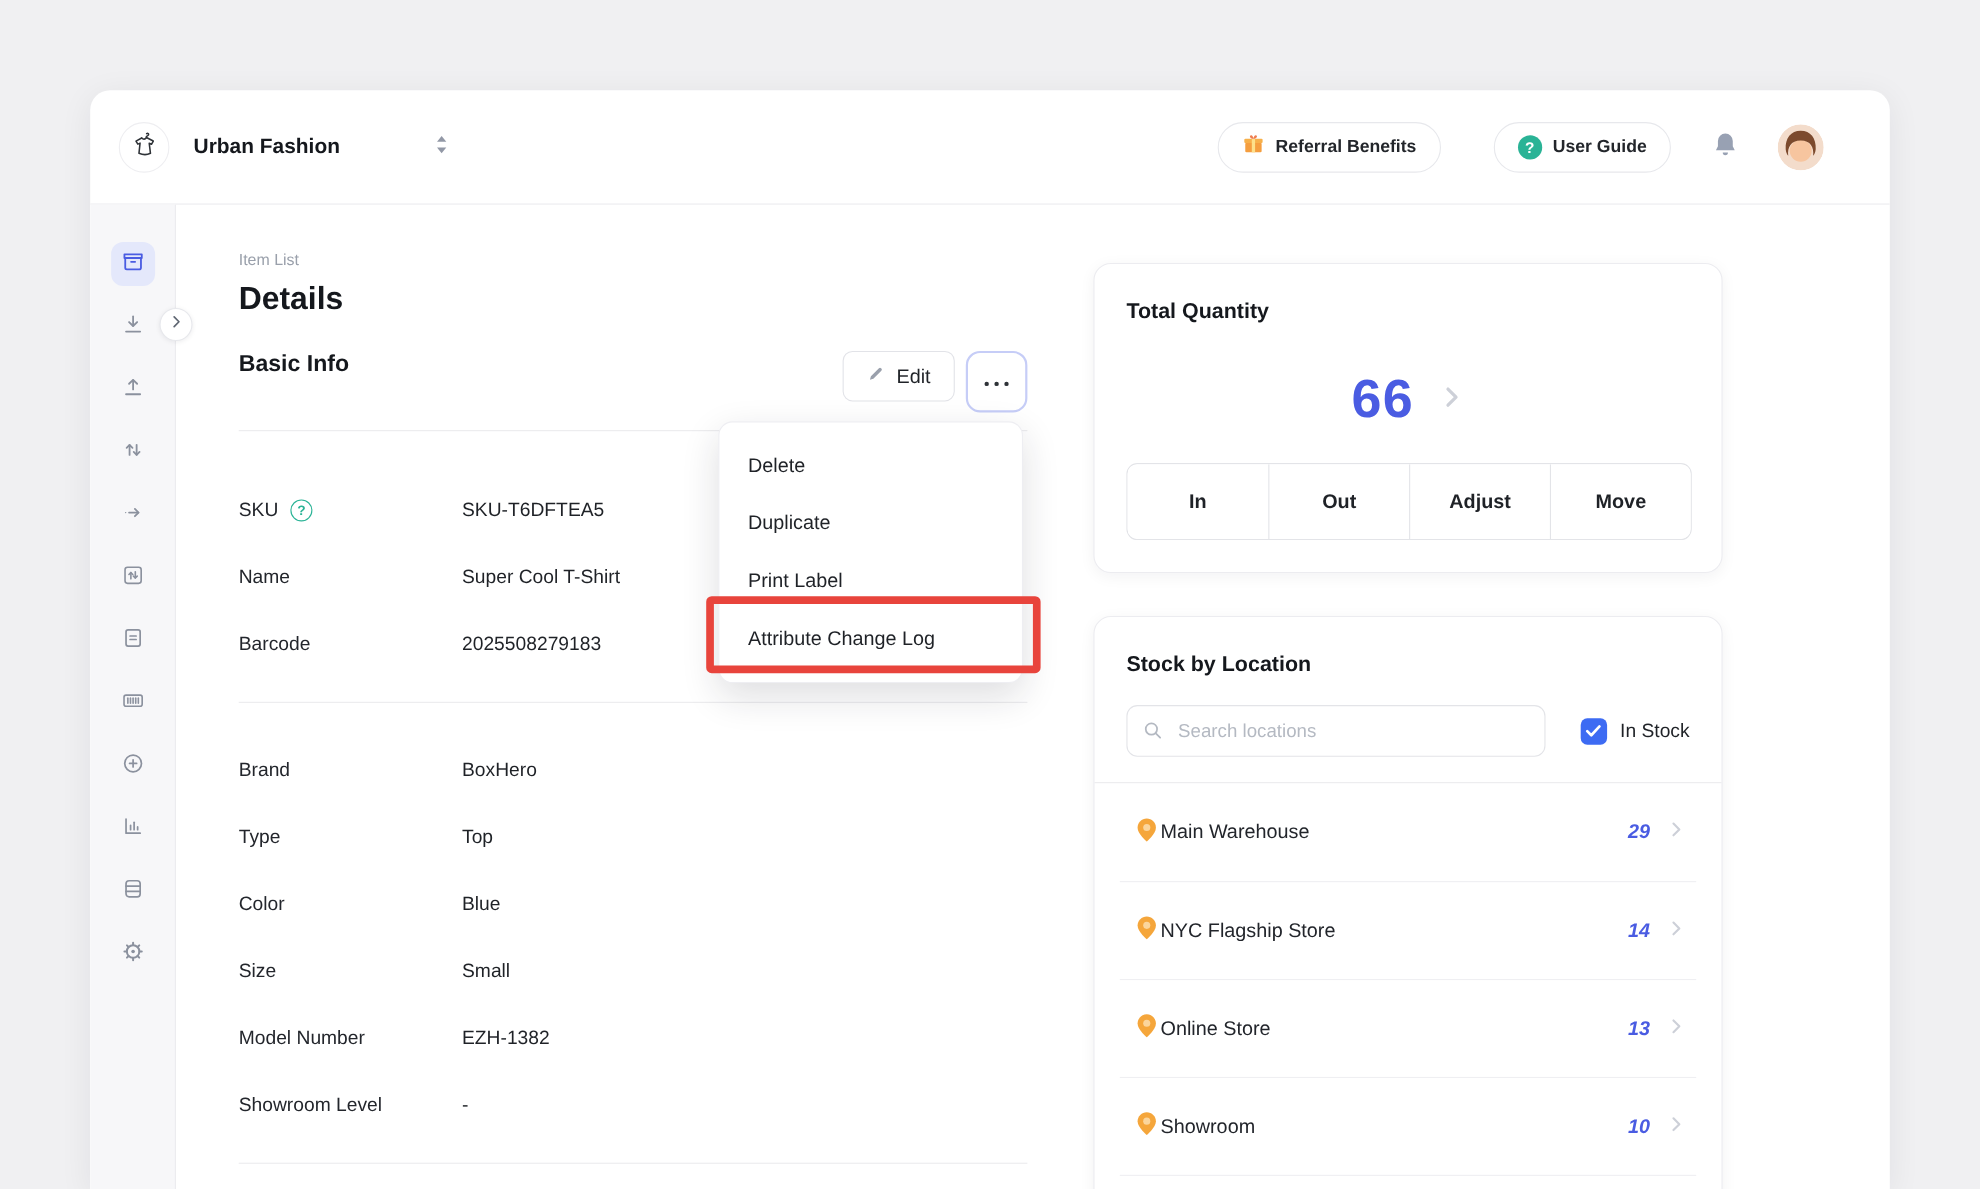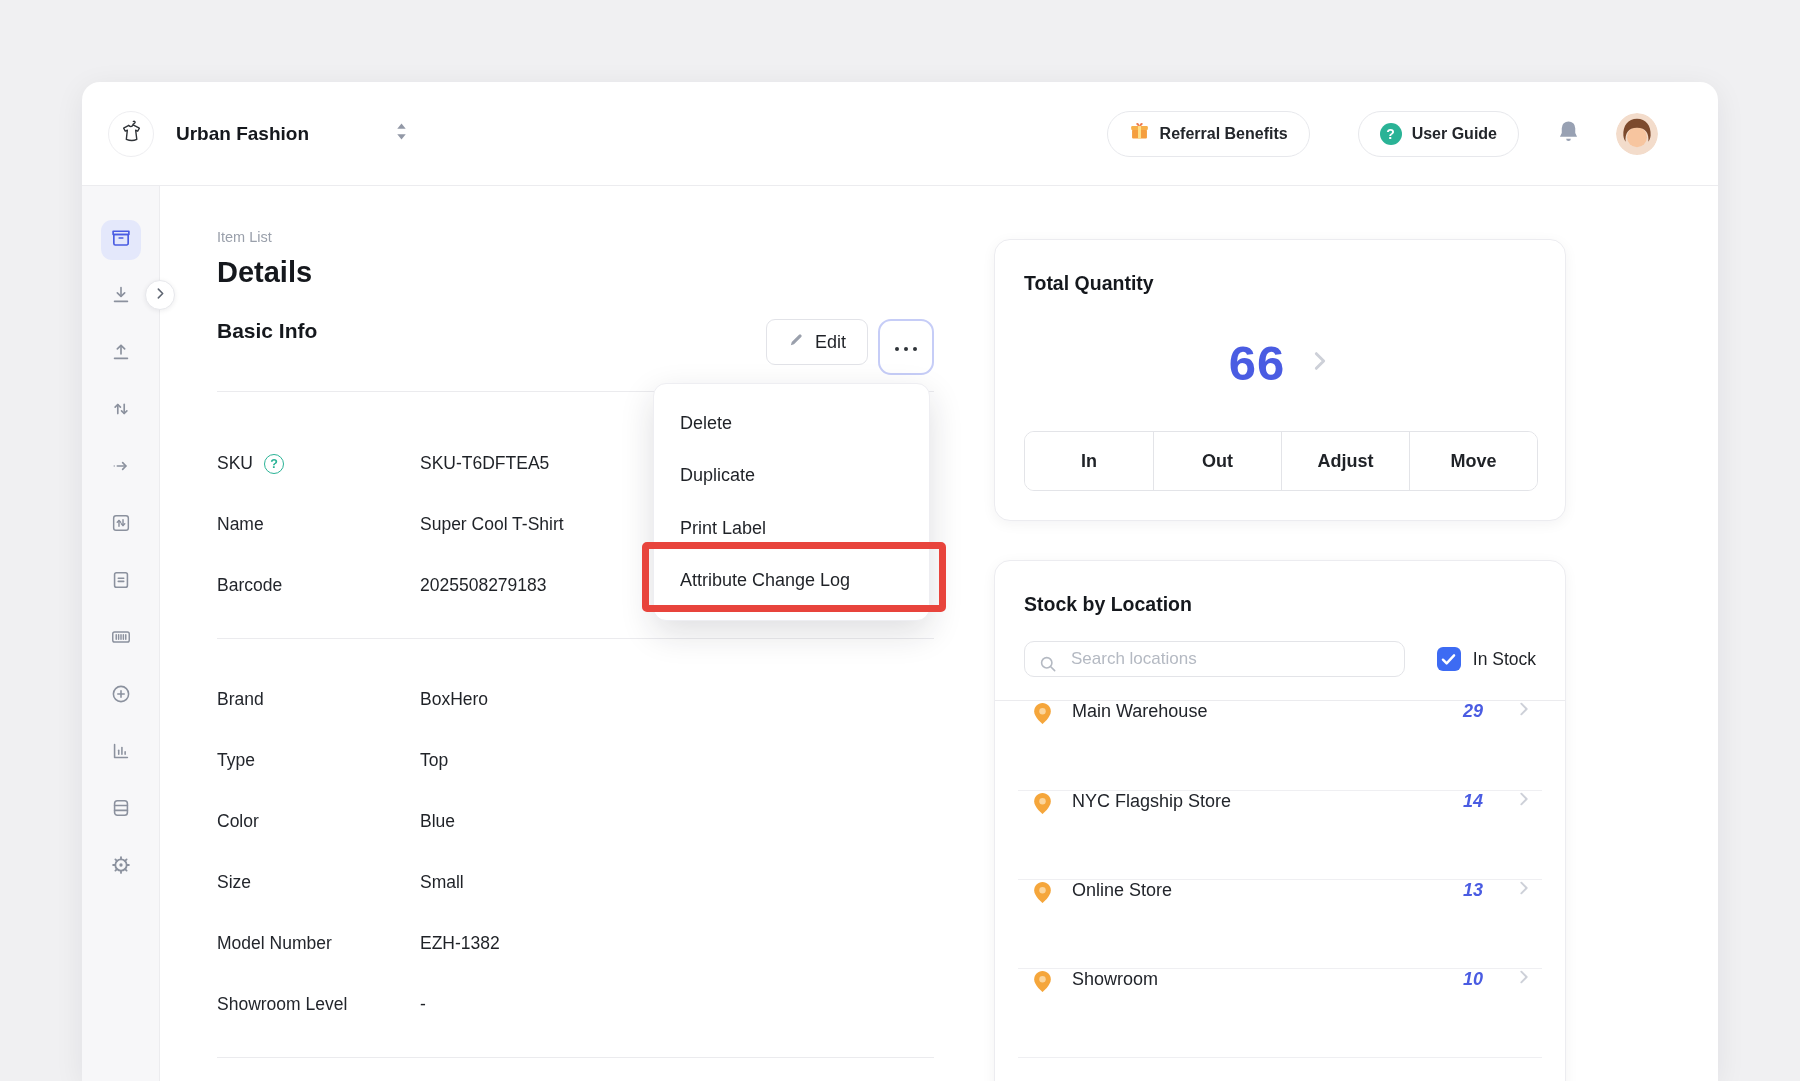--- a/index.html
+++ b/index.html
@@ -58,35 +58,35 @@
   
   .ctx-menu { position:absolute; left:493px; top:197px; width:277px; padding:13px 0; background:#fff; border:1px solid #eeeef2; border-radius:13px; box-shadow:0 12px 34px rgba(25,28,40,.14); z-index:5; }
   .ctx-item { height:52.5px; display:flex; align-items:center; padding:0 26px; font-size:18px; color:#1f2227; cursor:pointer; }
   .red-box { position:absolute; left:-12px; width:304px; top:158px; height:70px; border:7px solid #e8443c; border-radius:5px; pointer-events:none; }
   
   .card { position:absolute; left:834px; width:572px; background:#fff; border:1px solid #ececf0; border-radius:16px; box-shadow:0 3px 14px rgba(25,28,40,.05); }
   .card-qty { top:53px; height:282px; }
   .card-title { padding:32px 29px 0; font-size:19.5px; font-weight:700; color:#15181d; }
   .qty-link { margin-top:40px; display:flex; align-items:center; justify-content:center; gap:24px; cursor:pointer; }
   .qty-value { font-size:49px; font-weight:700; color:#4a5ce2; letter-spacing:1px; }
-  .seg { position:absolute; left:29px; right:27px; bottom:29px; height:60px; display:grid; grid-template-columns:repeat(4,1fr); border:1px solid #e3e4e8; border-radius:10px; overflow:hidden; background:#fff; }
+  .seg { position:absolute; left:29px; right:27px; bottom:29px; height:70px; display:grid; grid-template-columns:repeat(4,1fr); border:1px solid #e3e4e8; border-radius:10px; overflow:hidden; background:#fff; }
   .seg-btn { display:flex; align-items:center; justify-content:center; font-size:18px; font-weight:700; color:#1f2227; background:#fff; border:none; border-left:1px solid #e3e4e8; cursor:pointer; }
   .seg-btn:first-child { border-left:none; }
   
   .card-stock { top:374px; height:560px; }
   .search-row { margin:25px 29px 0; display:flex; align-items:center; }
-  .search-wrap { position:relative; width:381px; height:36px;text-decoration:underline; }
+  .search-wrap { position:relative; width:381px; height:47px;text-decoration:underline; }
   .search-wrap input { width:100%; height:100%; border:1px solid #e3e4e8; border-radius:10px; padding:0 14px 0 46px; font-size:17px; color:#1f2227; font-family:"Liberation Sans", sans-serif; outline:none; background:#fff; }
   .search-wrap input::placeholder { color:#b4b9c2; }
   .search-icon { position:absolute; left:14px; top:13px; }
   .filter { margin-left:auto; display:flex; align-items:center; gap:12px; cursor:pointer; }
   .checkbox { width:24px; height:24px; border-radius:6px; background:#3d6bf3; display:flex; align-items:center; justify-content:center; }
   .filter-label { font-size:17.5px; color:#1f2227; }
   .stock-div { margin-top:23px; border-top:1px solid #ebebee; }
-  .loc-row { margin:0 23px; height:89px; padding:0 10px 0 12px; display:flex; gap:17px; cursor:pointer; }
+  .loc-row { margin:0 23px; height:89px; padding:0 10px 0 12px; display:flex; align-items:center; cursor:pointer; }
   .loc-row + .loc-row { border-top:1px solid #efeff2; }
   .loc-name { flex:1; font-size:18px; color:#22252b; }
   .loc-qty { font-size:18px; font-weight:700; color:#4a5ce2; margin-right:16px;font-style:italic; }
 </style>
 </head>
 <body>
 
 <div class="app">
 
   <div class="topbar">

